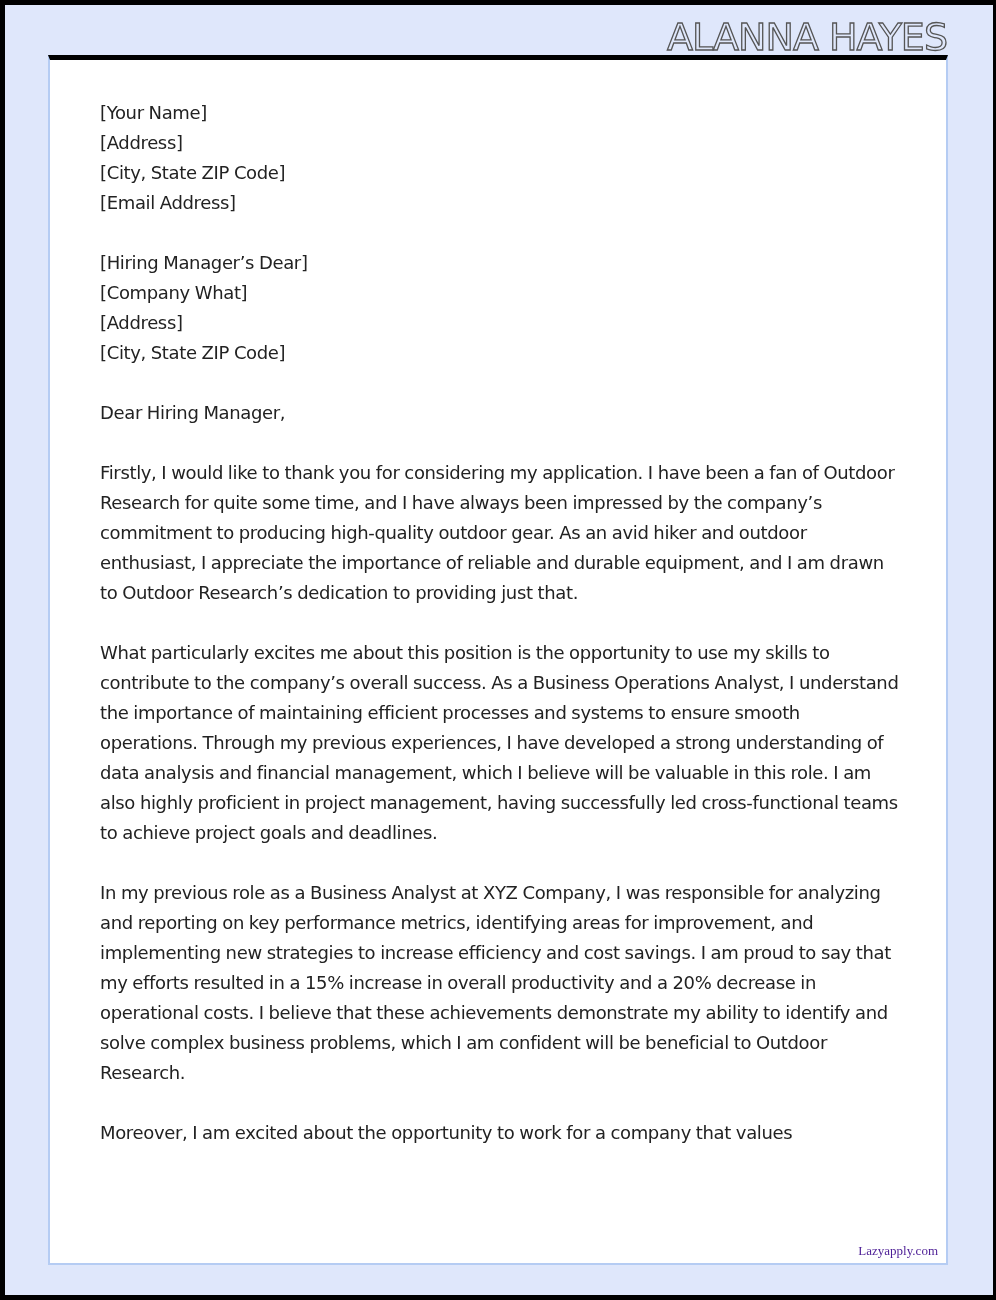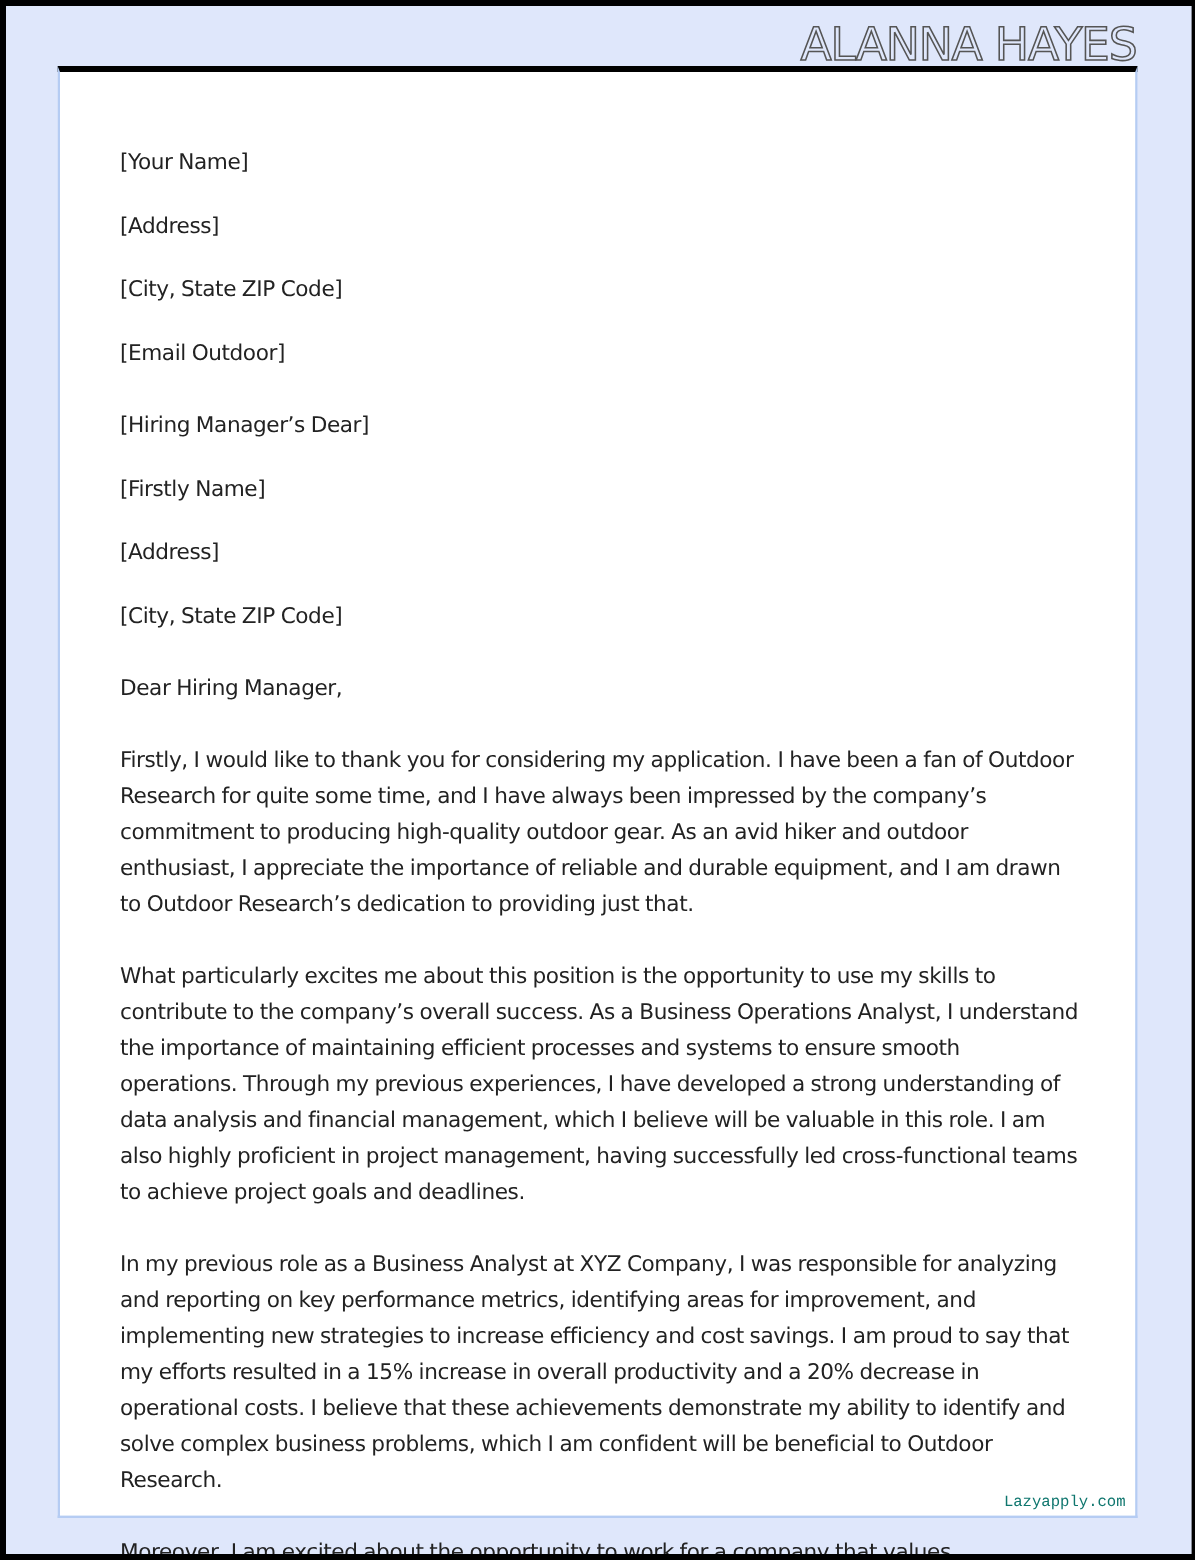--- a/index.html
+++ b/index.html
@@ -45,61 +45,61 @@
       border-top: 5px solid #000;
       border-left: 2px solid #b5ccf3;
       border-right: 2px solid #b5ccf3;
       border-bottom: 2px solid #b5ccf3;
     }
     .watermark {
       position: absolute;
       right: 8px;
       bottom: 4px;
       font-size: 13px;
-      color: #0f766e;
-      font-family: Liberation Mono, monospace;
+      color: #4c1d95;
+      font-family: Liberation Serif, serif;
     }
     .letter {
       position: absolute;
       left: 95px;
       top: 93px;
       width: 800px;
       font-size: 18px;
       line-height: 30px;
       color: #222;
       letter-spacing: -0.35px;
       word-spacing: -0.5px;
     }
     .block { margin: 0 0 30px 0; }
-    .line { display: block; white-space: nowrap; margin-top: 23px; }
+    .line { display: block; white-space: nowrap; }
     p.para {
       margin: 0 0 30px 0;
     }
   </style>
 </head>
 <body>
 
 <div class="frame">
   <div class="name-header">ALANNA HAYES</div>
 
   <div class="card">
     <div class="watermark">Lazyapply.com</div>
   </div>
 
   <div class="letter">
     <div class="block">
       <span class="line">[Your Name]</span>
       <span class="line">[Address]</span>
       <span class="line">[City, State ZIP Code]</span>
-      <span class="line">[Email Outdoor]</span>
+      <span class="line">[Email Address]</span>
     </div>
 
     <div class="block">
       <span class="line">[Hiring Manager’s Dear]</span>
-      <span class="line">[Firstly Name]</span>
+      <span class="line">[Company What]</span>
       <span class="line">[Address]</span>
       <span class="line">[City, State ZIP Code]</span>
     </div>
 
     <p class="para">Dear Hiring Manager,</p>
     <p class="para">Firstly, I would like to thank you for considering my application. I have been a fan of Outdoor Research for quite some time, and I have always been impressed by the company’s commitment to producing high-quality outdoor gear. As an avid hiker and outdoor enthusiast, I appreciate the importance of reliable and durable equipment, and I am drawn to Outdoor Research’s dedication to providing just that.</p>
     <p class="para">What particularly excites me about this position is the opportunity to use my skills to contribute to the company’s overall success. As a Business Operations Analyst, I understand the importance of maintaining efficient processes and systems to ensure smooth operations. Through my previous experiences, I have developed a strong understanding of data analysis and financial management, which I believe will be valuable in this role. I am also highly proficient in project management, having successfully led cross-functional teams to achieve project goals and deadlines.</p>
     <p class="para">In my previous role as a Business Analyst at XYZ Company, I was responsible for analyzing and reporting on key performance metrics, identifying areas for improvement, and implementing new strategies to increase efficiency and cost savings. I am proud to say that my efforts resulted in a 15% increase in overall productivity and a 20% decrease in operational costs. I believe that these achievements demonstrate my ability to identify and solve complex business problems, which I am confident will be beneficial to Outdoor Research.</p>
     <p class="para">Moreover, I am excited about the opportunity to work for a company that values</p>
   </div>

